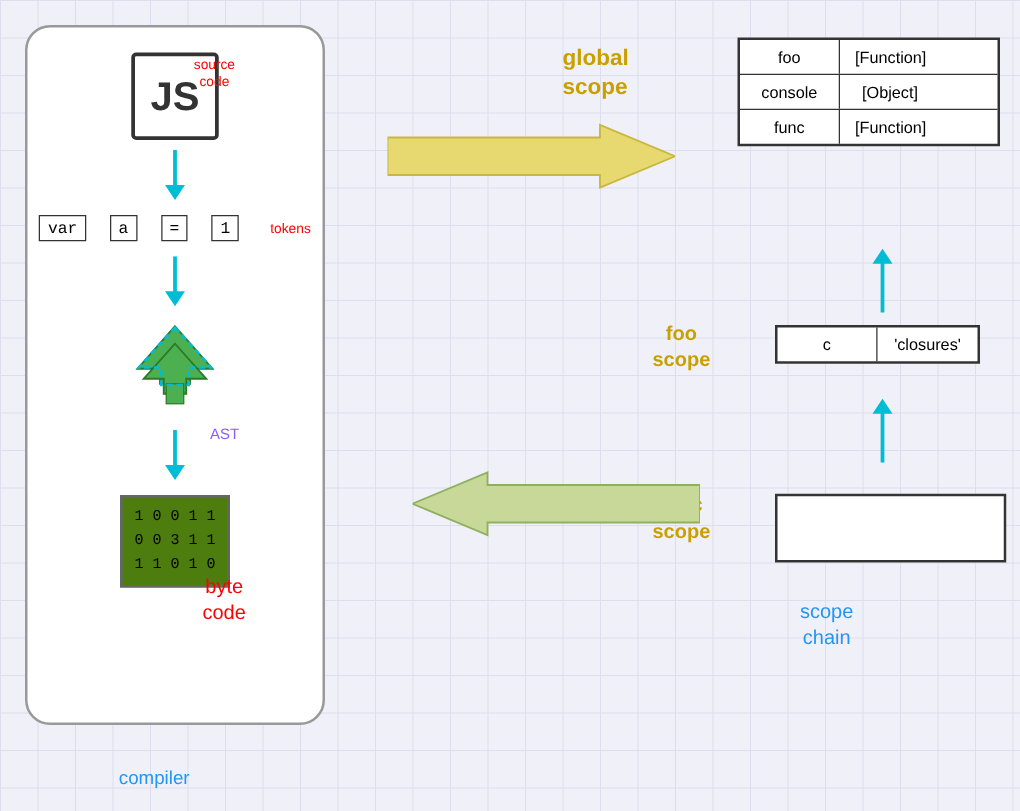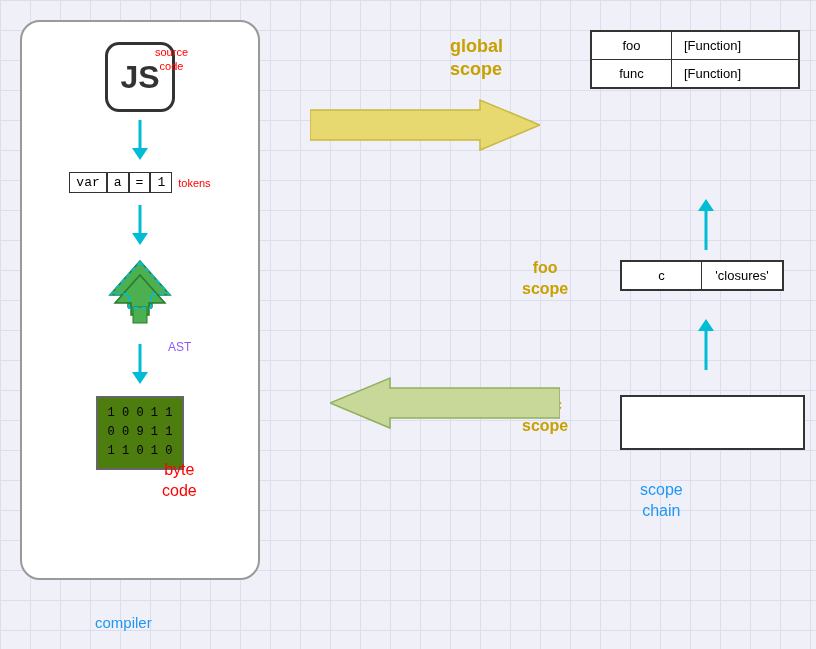--- a/index.html
+++ b/index.html
@@ -44,21 +44,21 @@
       flex-direction: column;
       align-items: center;
       padding: 20px 10px;
     }
 
     
     .js-logo {
       width: 70px;
       height: 70px;
       border: 3px solid #333;
-      border-radius: 14px;
+      border-radius: 4px;
       display: flex;
       align-items: center;
       justify-content: center;
       font-size: 32px;
       font-weight: bold;
       font-family: Arial, sans-serif;
       color: #333;
       background: white;
     }
 
@@ -260,21 +260,21 @@
 
     <div class="js-logo">
       <span>JS</span>
     </div>
 
     <svg class="inline-arrow arrow-down-svg" width="24" height="40">
       <line x1="12" y1="0" x2="12" y2="30" stroke="#00bcd4" stroke-width="3"></line>
       <polygon points="4,28 20,28 12,40" fill="#00bcd4"></polygon>
     </svg>
 
-    <div style="display:flex;align-items:center;gap:0;margin:4px 0;">
+    <div style="display:flex;align-items:center;gap:19px;margin:4px 0;">
       <div class="token-box">var</div>
       <div class="token-box">a</div>
       <div class="token-box">=</div>
       <div class="token-box">1</div>
       <span class="tokens-label">tokens</span>
     </div>
 
     <svg class="inline-arrow arrow-down-svg" width="24" height="40">
       <line x1="12" y1="0" x2="12" y2="30" stroke="#00bcd4" stroke-width="3"></line>
       <polygon points="4,28 20,28 12,40" fill="#00bcd4"></polygon>
@@ -292,21 +292,21 @@
       </svg>
     </div>
 
     <svg class="inline-arrow arrow-down-svg" width="24" height="40">
       <line x1="12" y1="0" x2="12" y2="30" stroke="#00bcd4" stroke-width="3"></line>
       <polygon points="4,28 20,28 12,40" fill="#00bcd4"></polygon>
     </svg>
 
     <div class="bytecode-box">
       <div>1 0 0 1 1</div>
-      <div>0 0 9 1 1</div>
+      <div>0 0 3 1 1</div>
       <div>1 1 0 1 0</div>
     </div>
 
   </div>
 
   <div class="source-code-label">source<br>code</div>
   <div class="ast-label">AST</div>
   <div class="bytecode-label">byte<br>code</div>
   <div class="compiler-title">compiler</div>
 
@@ -315,20 +315,24 @@
   <div class="yellow-arrow">
     <svg width="230" height="60" viewBox="0 0 230 60">
       <polygon points="0,15 170,15 170,5 230,30 170,55 170,45 0,45" fill="#e8d870" stroke="#c8b840" stroke-width="1.5"></polygon>
     </svg>
   </div>
 
   <div class="scope-table global-table">
     <div class="scope-row">
       <div class="scope-cell">foo</div>
       <div class="scope-cell">[Function]</div>
+    </div>
+    <div class="scope-row">
+      <div class="scope-cell">console</div>
+      <div class="scope-cell">[Object]</div>
     </div>
     <div class="scope-row">
       <div class="scope-cell">func</div>
       <div class="scope-cell">[Function]</div>
     </div>
   </div>
 
   <div style="position:absolute; top:195px; left:694px;">
     <svg width="24" height="60">
       <polygon points="4,60 20,60 20,20 4,20" fill="none" stroke="none"></polygon>

